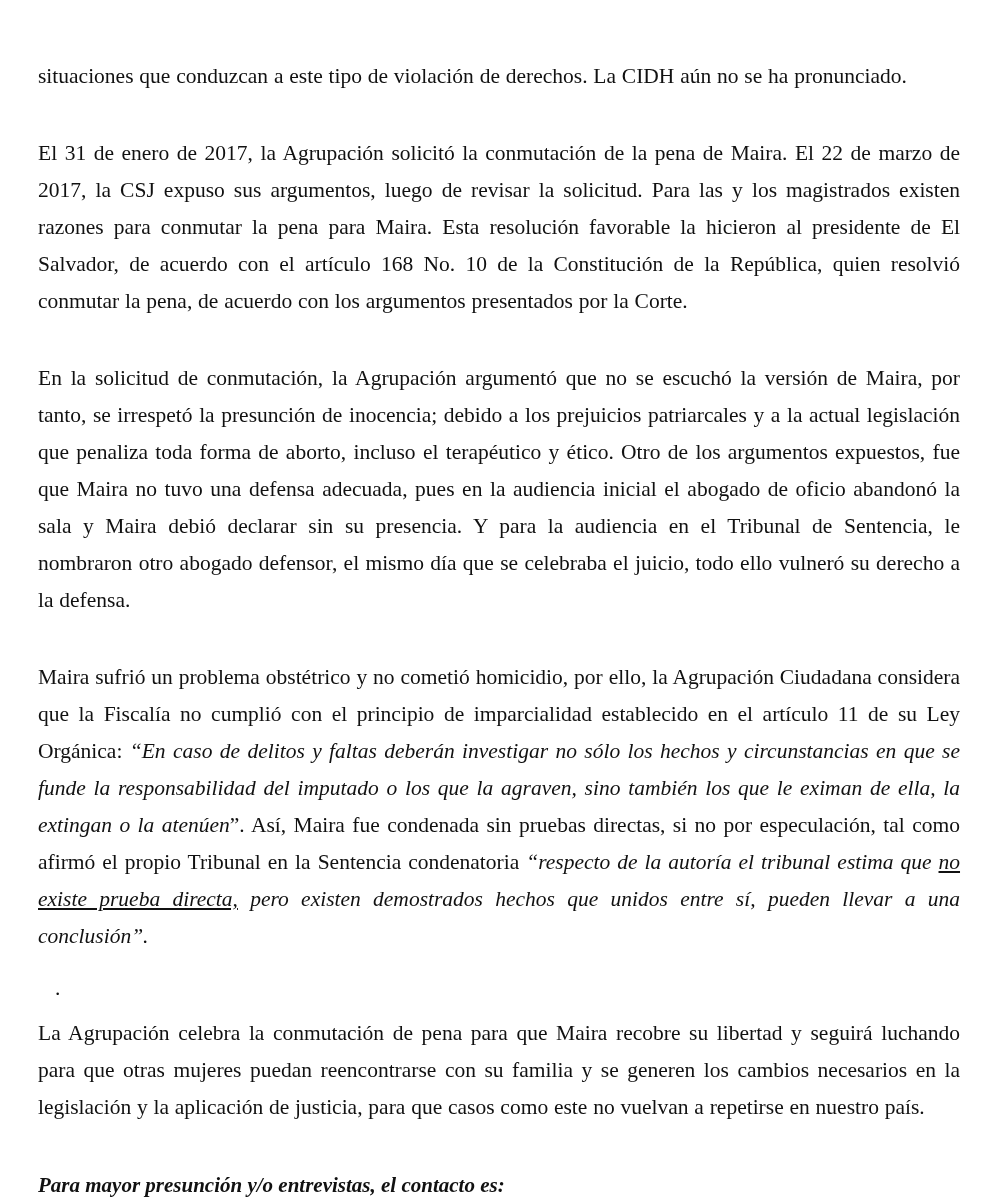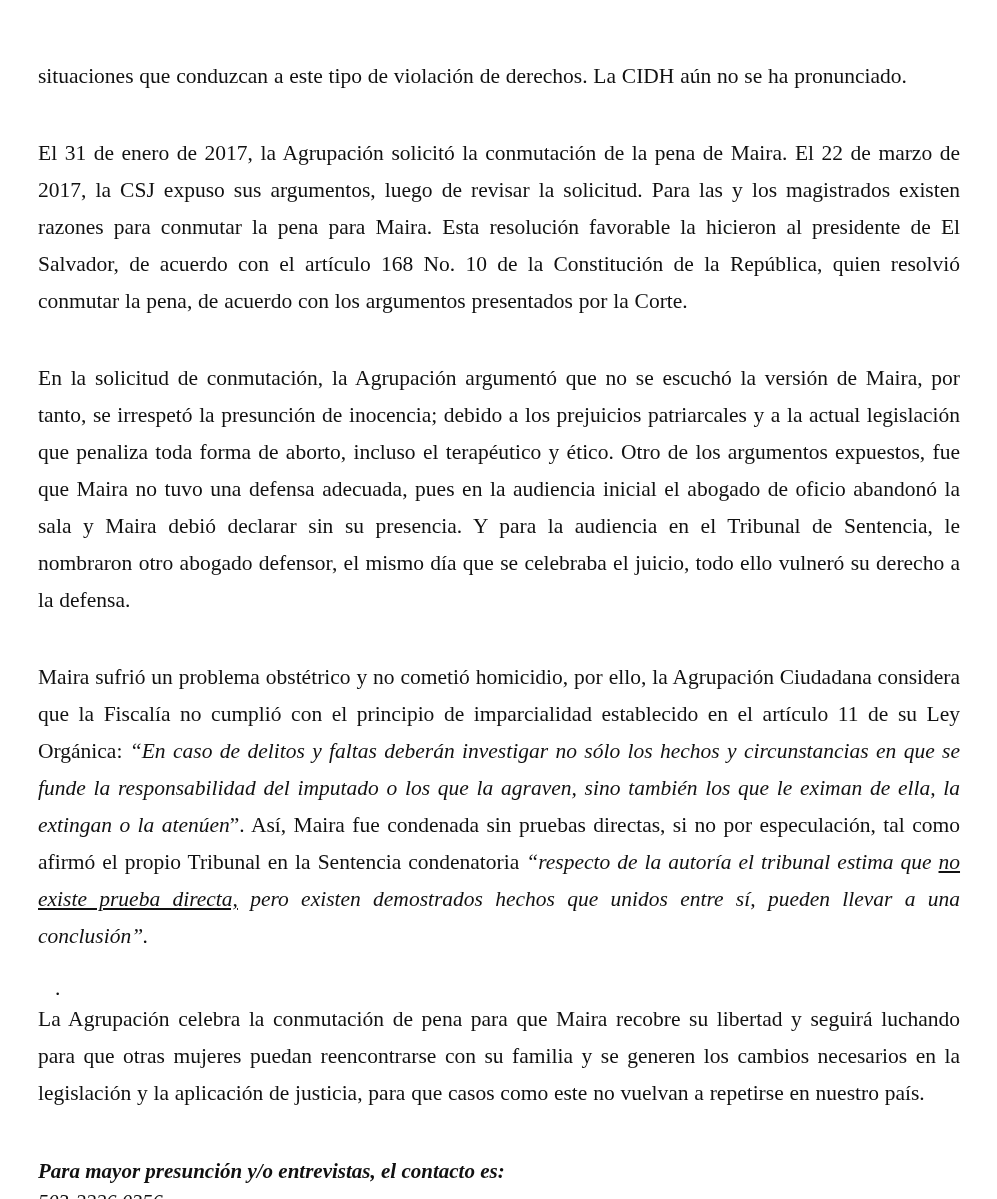--- a/index.html
+++ b/index.html
@@ -40,20 +40,21 @@
   }
   
   p.stray-dot {
     margin: 20px 0 0 0;
     padding-left: 17px;
     font-size: 21.5px;
     line-height: 26px;
     text-align: left;
   }
   p.closing {
+    margin-top: 14px;
   }
   
   .q-italic {
     font-style: italic;
   }
   .q-bold-italic {
     font-style: italic;
     font-weight: normal;
   }
   .q-underline {

